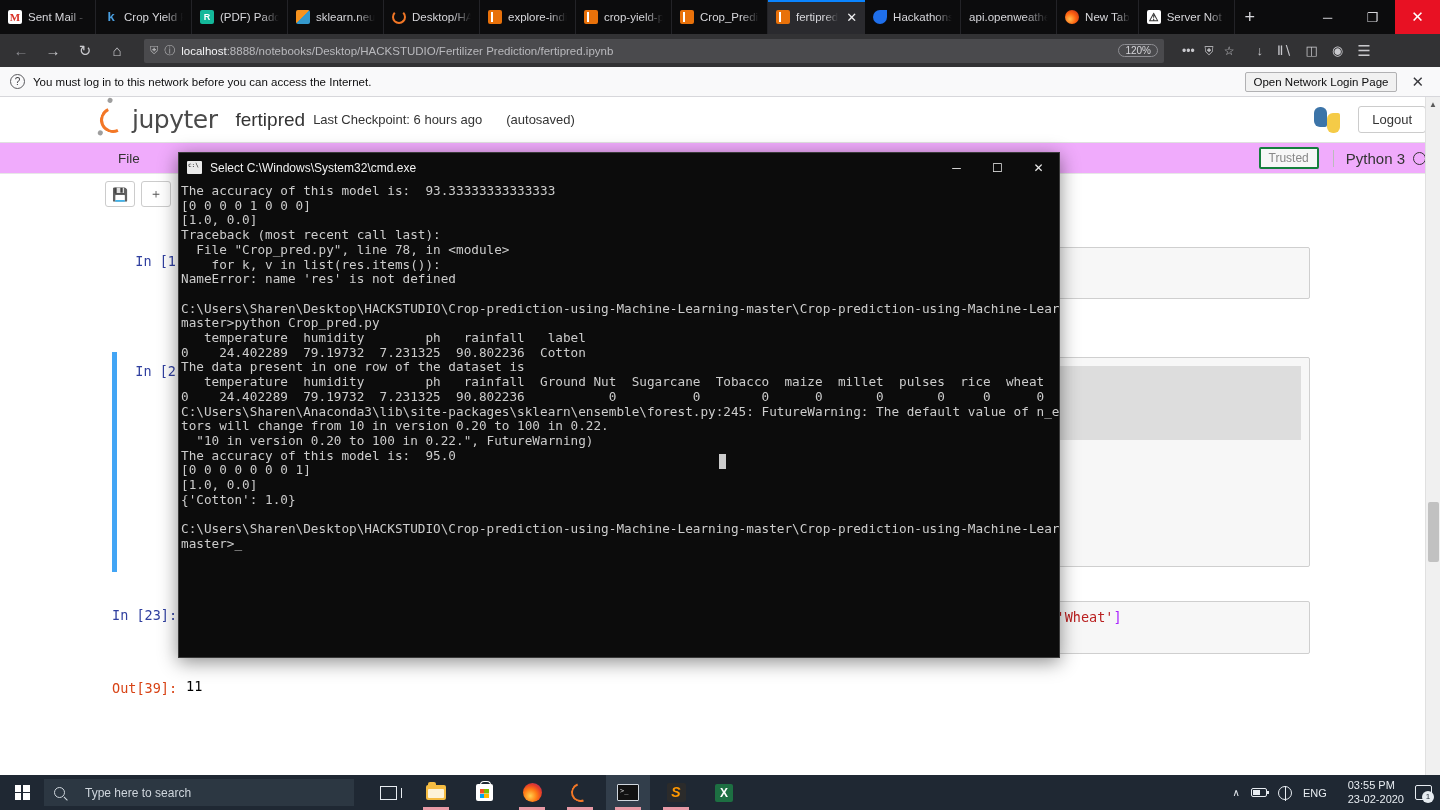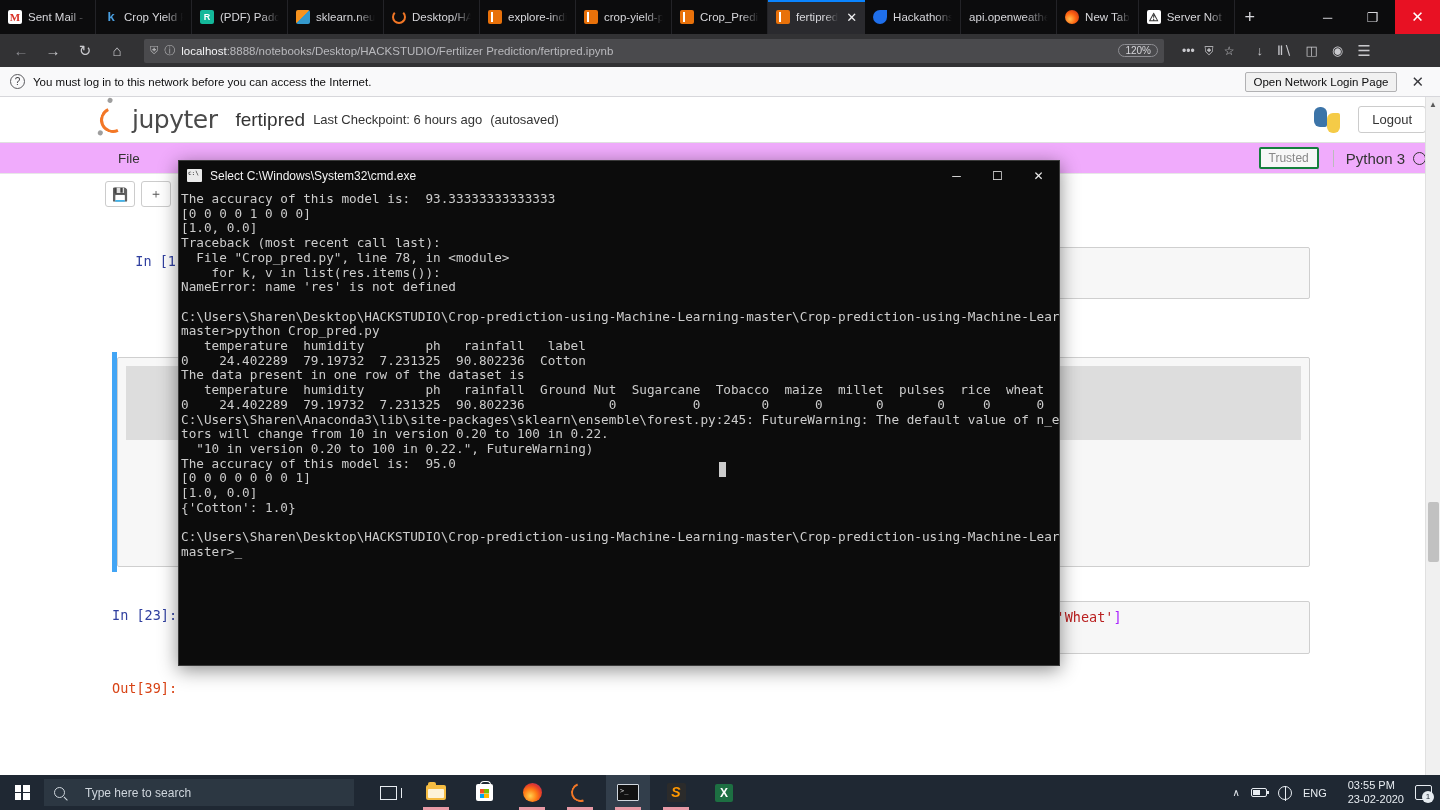--- a/index.html
+++ b/index.html
@@ -106,21 +106,21 @@
   .jp-logo-ring {
     width: 26px; height: 26px; border: 3px solid #f37726; border-radius: 50%;
     border-top-color: transparent; border-right-color: transparent; transform: rotate(20deg);
     position: relative;
   }
   .jp-logo-ring::after { content:""; position:absolute; left:-2px; top:-10px; width:5px; height:5px; background:#9e9e9e; border-radius:50%; }
   .jp-logo-ring::before { content:""; position:absolute; left:0px; top:24px; width:5px; height:5px; background:#9e9e9e; border-radius:50%; }
   .jp-word { font-size: 25px; color: #4a4a4a; font-family: "DejaVu Sans", sans-serif; letter-spacing: -0.5px; }
   .jp-nbname { font-size: 19px; color: #333; margin-left: 18px; }
   .jp-checkpoint { font-size: 13px; color: #333; margin-left: 8px; }
-  .jp-autosave { font-size: 13px; color: #333; margin-left: 8px; text-align: right; }
+  .jp-autosave { font-size: 13px; color: #333; margin-left: 24px; text-align: right; }
   .jp-right { margin-left: auto; display: flex; align-items: center; gap: 18px; }
   .py-logo { width: 26px; height: 26px; position: relative; }
   .py-logo .p1, .py-logo .p2 { position: absolute; width: 13px; height: 20px; }
   .py-logo .p1 { background: #3c74a8; border-radius: 6px 6px 2px 6px; left: 0; top: 0; }
   .py-logo .p2 { background: #f5cb47; border-radius: 6px 2px 6px 6px; right: 0; bottom: 0; }
   .logout-btn {
     font-size: 13px; padding: 5px 13px; border: 1px solid #cccccc; border-radius: 3px;
     background: #fff; color: #333;
   }
 
@@ -167,21 +167,21 @@
   
   .page-scroll {
     position: absolute; right: 0; top: 97px; width: 15px; height: 678px; background: #f0f0f0;
     border-left: 1px solid #e0e0e0;
   }
   .ps-arrow { height: 15px; text-align: center; font-size: 8px; color: #5a5a5a; line-height: 15px; }
   .ps-thumb { position: absolute; top: 405px; left: 2px; width: 11px; height: 60px; background: #c1c1c1; border-radius: 2px; }
 
   
   .cmd {
-    position: absolute; left: 178px; top: 160px; width: 882px; height: 506px;
+    position: absolute; left: 178px; top: 152px; width: 882px; height: 506px;
     background: #0c0c0c; box-shadow: 0 4px 18px rgba(0,0,0,0.45);
     border: 1px solid #3a3a3a;
   }
   .cmd-title {
     height: 29px; background: #0c0c0c; display: flex; align-items: center;
     padding-left: 8px; gap: 8px;
   }
   .cmd-icon {
     width: 15px; height: 13px; background: #eaeaea; border-radius: 1px; position: relative;
   }
@@ -404,35 +404,37 @@
       </div>
 
       <div class="nb-body">
 
         <div class="cell" style="margin-top:26px">
           <div class="prompt">In [1</div>
           <div class="inputarea" style="height:52px"></div>
         </div>
 
         <div class="cell selected" style="margin-top:48px">
+          <div class="prompt">In [2</div>
           <div class="inputarea" style="height:210px; position:relative">
             <div style="position:absolute;left:8px;right:8px;top:8px;height:74px;background:#dddddd"></div>
           </div>
         </div>
 
         <div class="cell" style="margin-top:24px">
           <div class="prompt">In [23]:</div>
           <div class="inputarea">
             <div><span class="tok-var">crp</span><span class="tok-op">=[</span><span class="tok-str">'Barley','Cotton','Ground Nuts','Maize','Millets','Oil seeds','Paddy','Pulses','Sugarcane','Tobacco','Wheat'</span><span class="tok-op">]</span></div>
             <div><span class="tok-fn">len</span><span class="tok-var">(crp)</span></div>
           </div>
         </div>
 
         <div class="cell" style="margin-top:10px">
           <div class="prompt out">Out[39]:</div>
+          <div class="outarea">11</div>
         </div>
       </div>
     </div>
 
     <div class="page-scroll">
       <div class="ps-arrow">▲</div>
       <div class="ps-thumb"></div>
     </div>
   </div>
 

